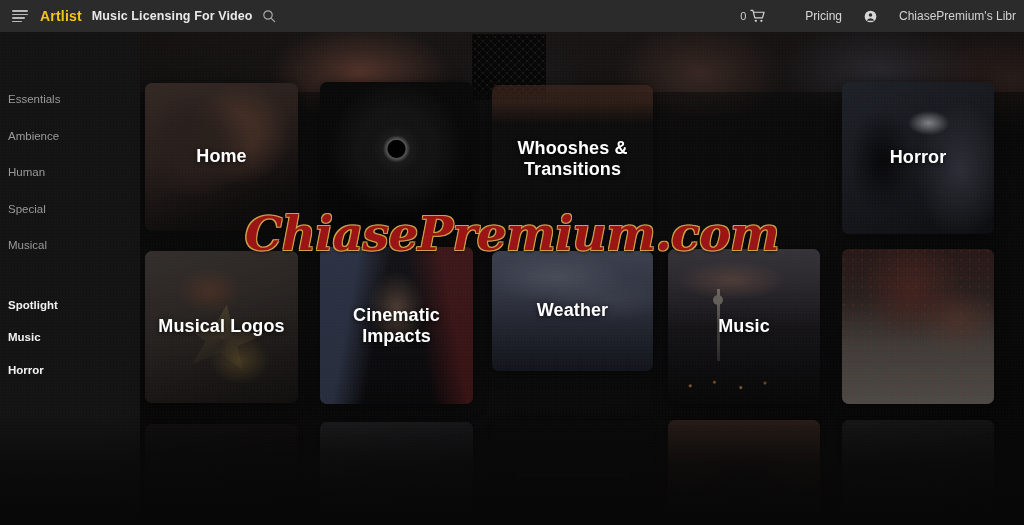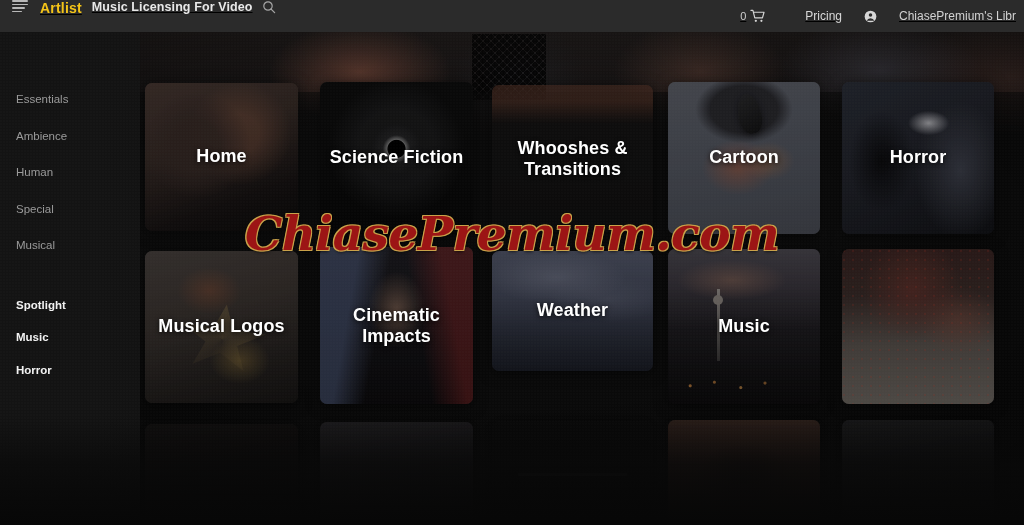--- a/index.html
+++ b/index.html
@@ -8,22 +8,22 @@
     background:#0a0a0a; overflow:hidden;
     font-family:"Liberation Sans", sans-serif;
     -webkit-font-smoothing:antialiased;
   }
 
   #app { position:relative; width:1024px; height:525px; background:#0b0b0b; overflow:hidden; }
 
   
   .header {
     position:absolute; top:0; left:0; width:1024px; height:32px;
-    background:#2b2b2b; display:flex; 
-    z-index:60; padding:0 8px;text-decoration:underline;
+    background:#2b2b2b; display:flex; align-items:center;
+    z-index:60; padding:0 8px;
   }
   .hamburger { width:16px; height:12px; margin-left:4px; margin-right:12px;
     display:flex; flex-direction:column; justify-content:space-between; cursor:pointer; }
   .hamburger i { display:block; height:1.5px; background:#b8b8b8; border-radius:1px; }
   .hamburger i:nth-child(1){ width:100%; }
   .hamburger i:nth-child(2){ width:100%; }
   .hamburger i:nth-child(3){ width:80%; }
   .hamburger i:nth-child(4){ width:62%; }
 
   .brand { color:#f5c518; font-size:14px; font-weight:bold; letter-spacing:0.2px; margin-right:10px; }
@@ -65,21 +65,21 @@
     filter:blur(.2px);
   }
   .backdrop-fade { position:absolute; top:60px; left:0; width:1024px; height:433px;
     background:linear-gradient(180deg, rgba(11,11,11,.55) 0%, #0b0b0b 22%, #090909 100%); }
   .vignette { position:absolute; inset:0;
     background:radial-gradient(ellipse 80% 70% at 50% 45%, transparent 40%, rgba(0,0,0,.55) 100%); }
 
   
   .sidebar { position:absolute; left:0; top:32px; width:140px; height:493px; z-index:20;
     background:linear-gradient(90deg,#131313 0%, #131313 70%, rgba(19,19,19,.92) 100%);
-    padding:62px 0 0 16px; }
+    padding:62px 0 0 8px; }
   .side-item { color:#9a9a9a; font-size:11.5px; line-height:1; margin-bottom:25px; cursor:pointer; }
   .side-sep { height:23px; }
   .side-item.strong { color:#f2f2f2; font-weight:bold; margin-bottom:21px; font-size:11.5px; }
 
   
   .grid { position:absolute; left:145px; top:32px; width:879px; height:493px; z-index:15; }
   .card {
     position:absolute; border-radius:7px; overflow:hidden; cursor:pointer;
     box-shadow:0 2px 14px rgba(0,0,0,.55);
   }
@@ -275,36 +275,28 @@
 
     <div class="card" style="left:0px;  top:51px; width:153px; height:148px;">
       <div class="art art-home"></div>
       <div class="scrim"></div>
       <div class="label">Home</div>
     </div>
 
     <div class="card dim" style="left:175px; top:50px; width:153px; height:152px;">
       <div class="art art-scifi"></div>
       <div class="scrim"></div>
-      <div class="label">Science Fiction</div>
     </div>
 
     <div class="card" style="left:347px; top:53px; width:161px; height:147px;">
       <div class="art art-whoosh"></div>
       <div class="scrim"></div>
       <div class="label">Whooshes &amp; Transitions</div>
     </div>
 
-    <div class="card" style="left:523px; top:50px; width:152px; height:152px;">
-      <div class="art art-cartoon">
-        <div class="mouse"></div>
-      </div>
-      <div class="scrim"></div>
-      <div class="label">Cartoon</div>
-    </div>
 
     <div class="card" style="left:697px; top:50px; width:152px; height:152px;">
       <div class="art art-horror"></div>
       <div class="scrim"></div>
       <div class="label">Horror</div>
     </div>
 
     <div class="card" style="left:0px;  top:219px; width:153px; height:152px;">
       <div class="art art-logos">
         <div class="star"></div>

